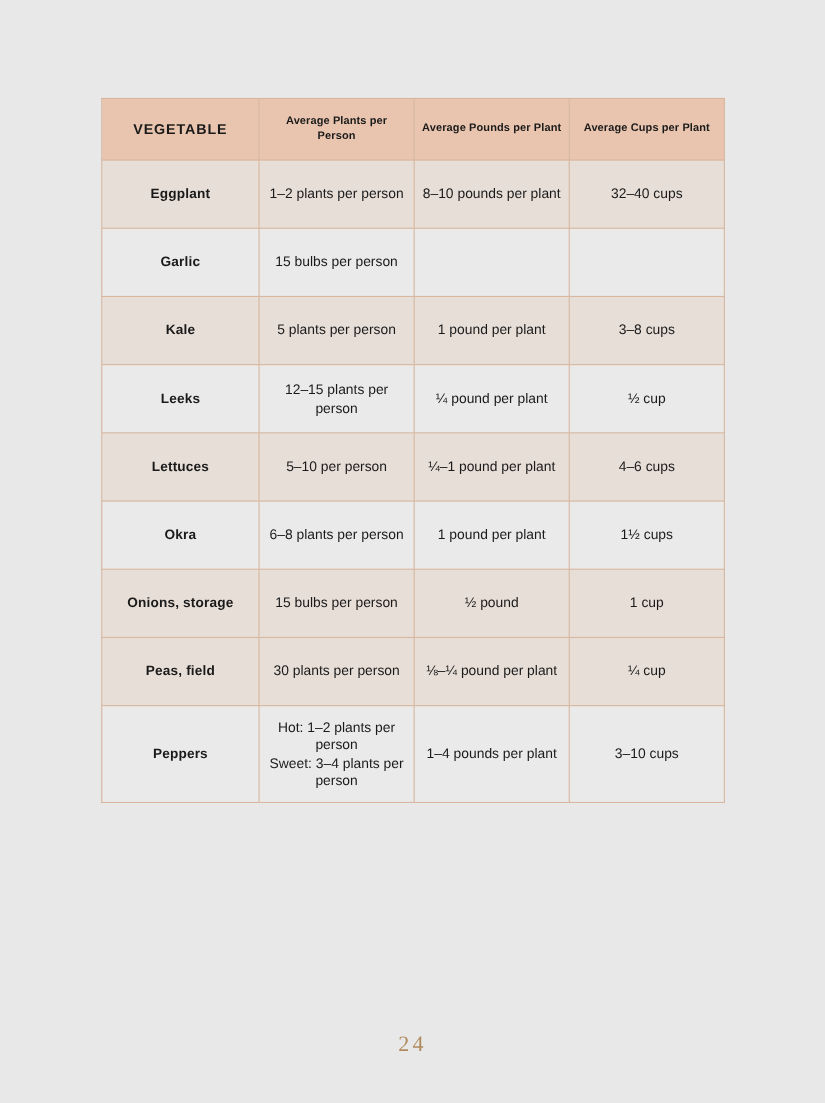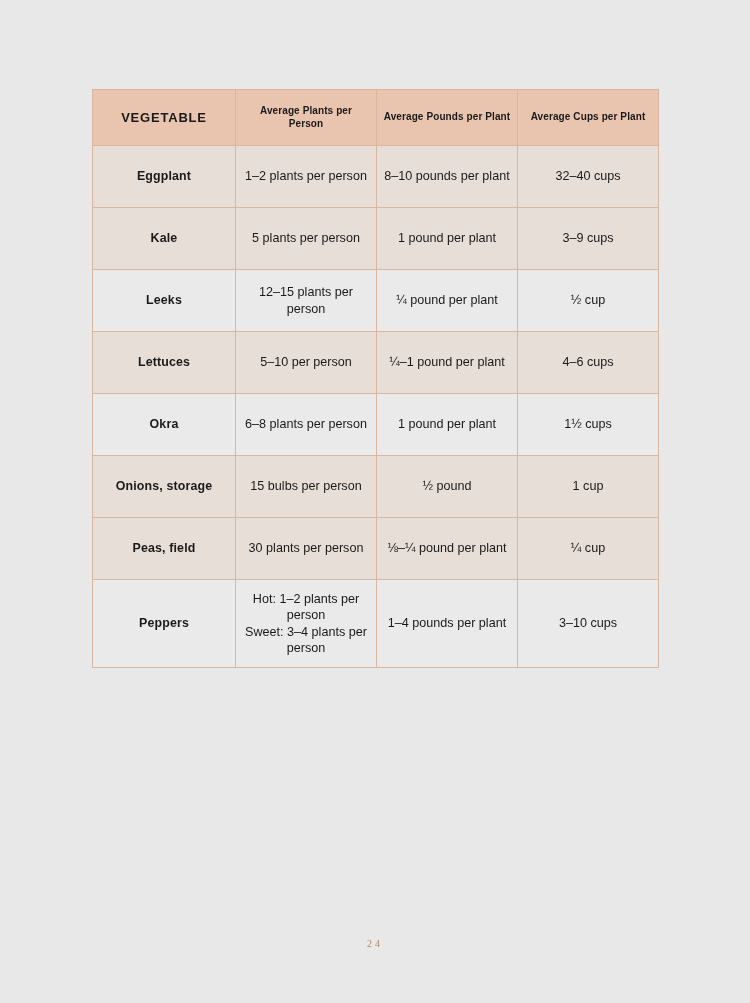--- a/index.html
+++ b/index.html
@@ -86,21 +86,21 @@
 
   .multiline { white-space: pre-line; }
 
   .page-number {
     position: absolute;
     left: 0;
     right: 0;
     top: 938px;
     text-align: center;
     font-family: "Liberation Serif", serif;
-    font-size: 10px;
+    font-size: 20px;
     color: #b08b5e;
     letter-spacing: 3px;
   }
 </style>
 </head>
 <body>
 
 <div class="page">
 
   <div class="table-wrap">
@@ -122,26 +122,32 @@
       <tbody>
 
 
         <tr class="row-tint h-norm">
           <td class="veg-name multiline">Eggplant</td>
           <td>1–2 plants per person</td>
           <td>8–10 pounds per plant</td>
           <td>32–40 cups</td>
         </tr>
 
+        <tr class="row-light h-norm">
+          <td class="veg-name multiline">Garlic</td>
+          <td>15 bulbs per person</td>
+          <td></td>
+          <td></td>
+        </tr>
 
         <tr class="row-tint h-norm">
           <td class="veg-name multiline">Kale</td>
           <td>5 plants per person</td>
           <td>1 pound per plant</td>
-          <td>3–9 cups</td>
+          <td>3–8 cups</td>
         </tr>
 
         <tr class="row-light h-norm">
           <td class="veg-name multiline">Leeks</td>
           <td>12–15 plants per person</td>
           <td>¼ pound per plant</td>
           <td>½ cup</td>
         </tr>
 
         <tr class="row-tint h-norm">

